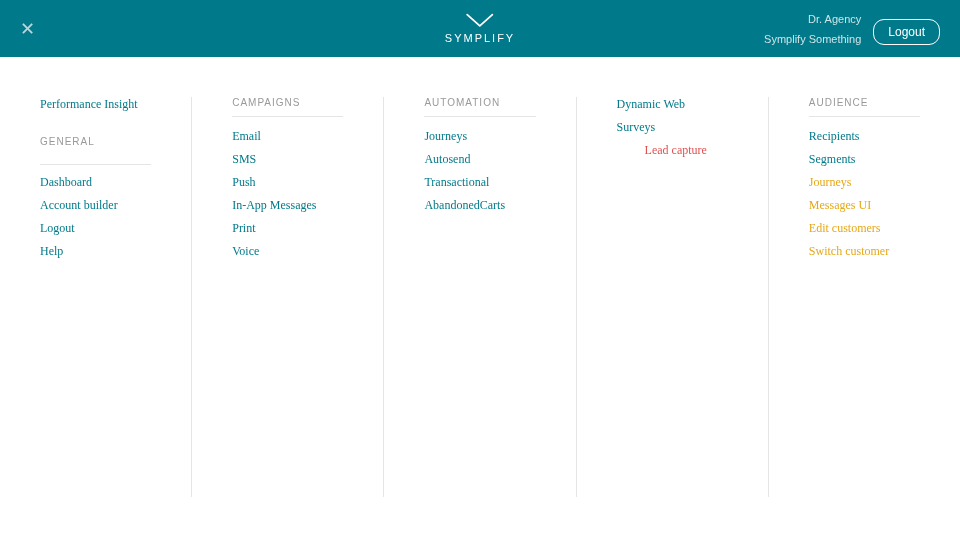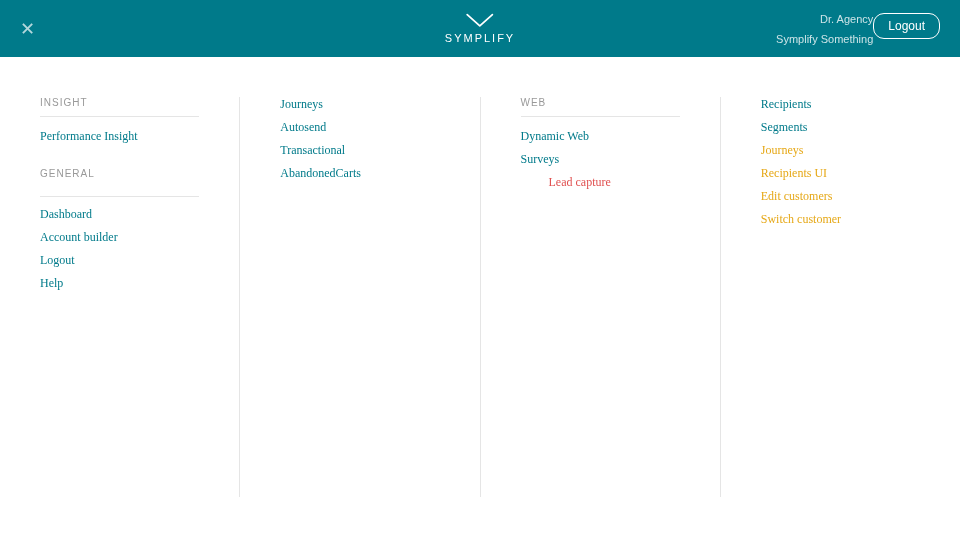--- a/index.html
+++ b/index.html
@@ -29,21 +29,22 @@
       align-items: center;
     }
     .header-logo-text {
       color: white;
       font-size: 11px;
       letter-spacing: 2px;
       margin-top: 3px;
     }
     .header-right {
       display: flex;
-      align-items: flex-start;
+      align-items: flex-end;
+      gap: 12px;
     }
     .header-user {
       text-align: right;
     }
     .header-user-name {
       color: rgba(255,255,255,0.8);
       font-size: 11px;
       display: block;
     }
     .header-user-company {
@@ -135,41 +136,50 @@
     <div class="header-user">
       <span class="header-user-name">Dr. Agency</span>
       <span class="header-user-company">Symplify Something</span>
     </div>
     <button class="logout-btn">Logout</button>
   </div>
 </div>
 
 <div class="main" id="main-nav">
 <div class="col">
-      <div class="col-header">INSIGHT</div>
       <a class="col-link" href="#">Performance Insight</a>
       <div class="section-label">GENERAL</div>
       <a class="col-link" href="#">Dashboard</a>
       <a class="col-link" href="#">Account builder</a>
       <a class="col-link" href="#">Logout</a>
       <a class="col-link" href="#">Help</a>
     </div>
     <div class="col">
+      <div class="col-header">CAMPAIGNS</div>
+      <a class="col-link" href="#">Email</a>
+      <a class="col-link" href="#">SMS</a>
+      <a class="col-link" href="#">Push</a>
+      <a class="col-link" href="#">In-App Messages</a>
+      <a class="col-link" href="#">Print</a>
+      <a class="col-link" href="#">Voice</a>
+    </div>
+    <div class="col">
+      <div class="col-header">AUTOMATION</div>
       <a class="col-link" href="#">Journeys</a>
       <a class="col-link" href="#">Autosend</a>
       <a class="col-link" href="#">Transactional</a>
       <a class="col-link" href="#">AbandonedCarts</a>
     </div>
     <div class="col">
-      <div class="col-header">WEB</div>
       <a class="col-link" href="#">Dynamic Web</a>
       <a class="col-link" href="#">Surveys</a>
       <a class="col-link red" href="#">Lead capture</a>
     </div>
     <div class="col">
+      <div class="col-header">AUDIENCE</div>
       <a class="col-link" href="#">Recipients</a>
       <a class="col-link" href="#">Segments</a>
       <a class="col-link yellow" href="#">Journeys</a>
-      <a class="col-link yellow" href="#">Recipients UI</a>
+      <a class="col-link yellow" href="#">Messages UI</a>
       <a class="col-link yellow" href="#">Edit customers</a>
       <a class="col-link yellow" href="#">Switch customer</a>
     </div>
   </div>
 
 </body></html>

